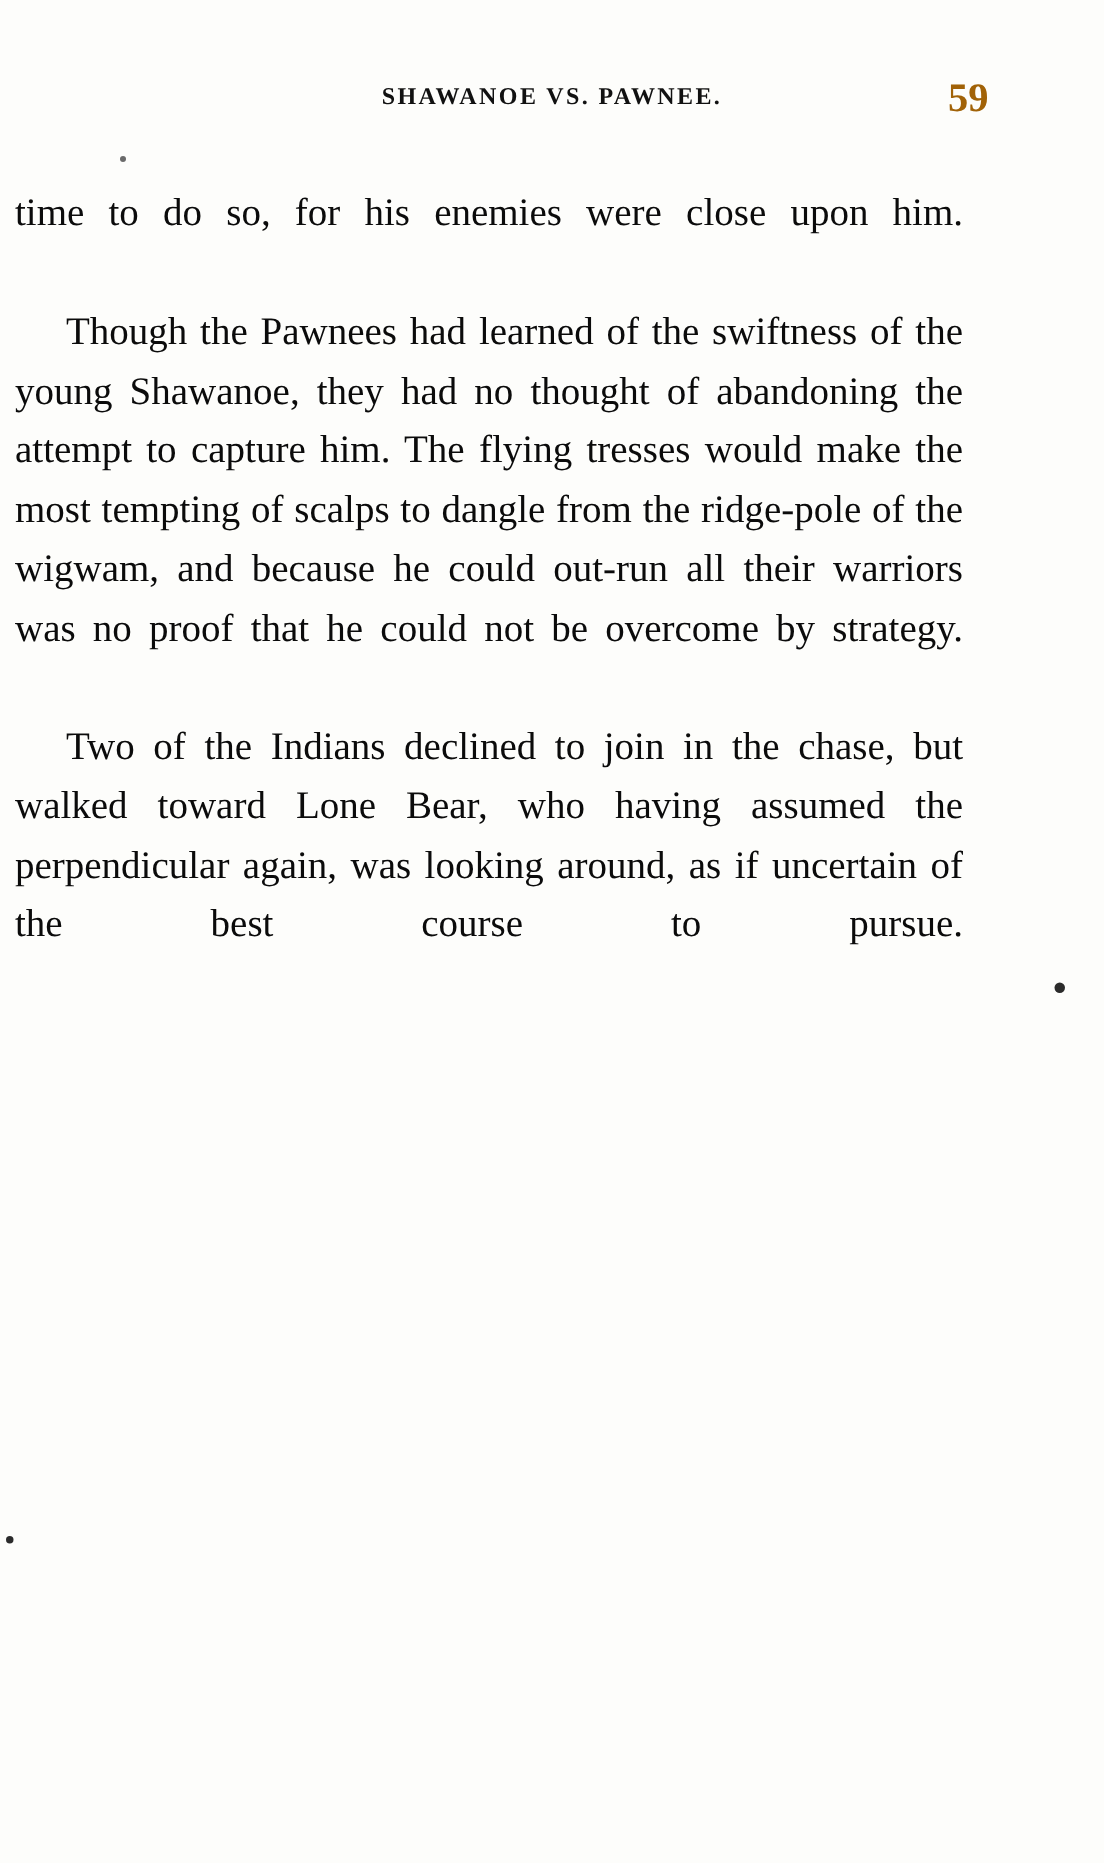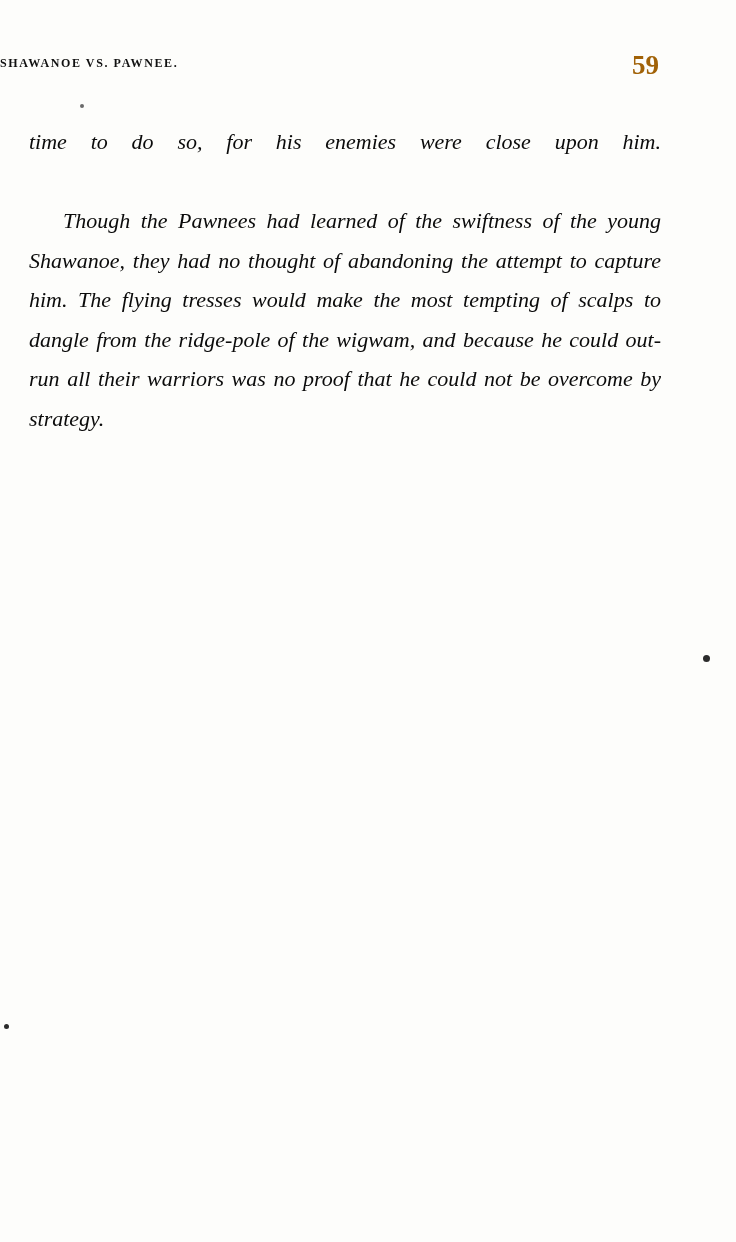--- a/index.html
+++ b/index.html
@@ -28,47 +28,47 @@
     left: 0;
     top: 56px;
     width: 736px;
     height: 32px;
   }
   .running-head {
     position: absolute;
     left: 0;
     top: 0;
     width: 736px;
+    text-align: center;
     font-family: "Liberation Serif", serif;
-    font-size: 12px;
+    font-size: 16px;
     font-weight: bold;
     letter-spacing: 1.6px;
     color: #111111;
   }
   .folio {
     position: absolute;
     right: 77px;
     top: -6px;
     font-family: "Liberation Serif", serif;
     font-size: 27px;
     font-weight: bold;
     color: #a16207;
   }
   .body-text {
     position: absolute;
-    left: 29px;
+    left: 10px;
     top: 122px;
     width: 632px;
     font-family: "Liberation Serif", serif;
-    font-size: 22px;
+    font-size: 26px;
     line-height: 39.5px;
     color: #0b0b0b;
     text-align: justify;
     text-justify: inter-word;
-    font-style: italic;
   }
   .body-text p {
     margin: 0;
     padding: 0;
     text-indent: 34px;
   }
   .body-text p.first {
     text-indent: 0;
   }
   
@@ -108,19 +108,20 @@
 <div class="page">
 
   <div class="header">
     <div class="running-head">SHAWANOE VS. PAWNEE.</div>
     <div class="folio">59</div>
   </div>
 
   <div class="body-text">
     <p class="first">time to do so, for his enemies were close upon him.</p>
     <p>Though the Pawnees had learned of the swiftness of the young Shawanoe, they had no thought of abandoning the attempt to capture him.   The flying tresses would make the most tempting of scalps to dangle from the ridge-pole of the wigwam, and because he could out-run all their warriors was no proof that he could not be overcome by strategy.</p>
+    <p>Two of the Indians declined to join in the chase, but walked toward Lone Bear, who having assumed the perpendicular again, was looking around, as if uncertain of the best course to pursue.</p>
   </div>
 
   <div class="speck speck-top"></div>
   <div class="speck speck-right"></div>
   <div class="speck speck-left"></div>
 
 </div>
 
 </body></html>

